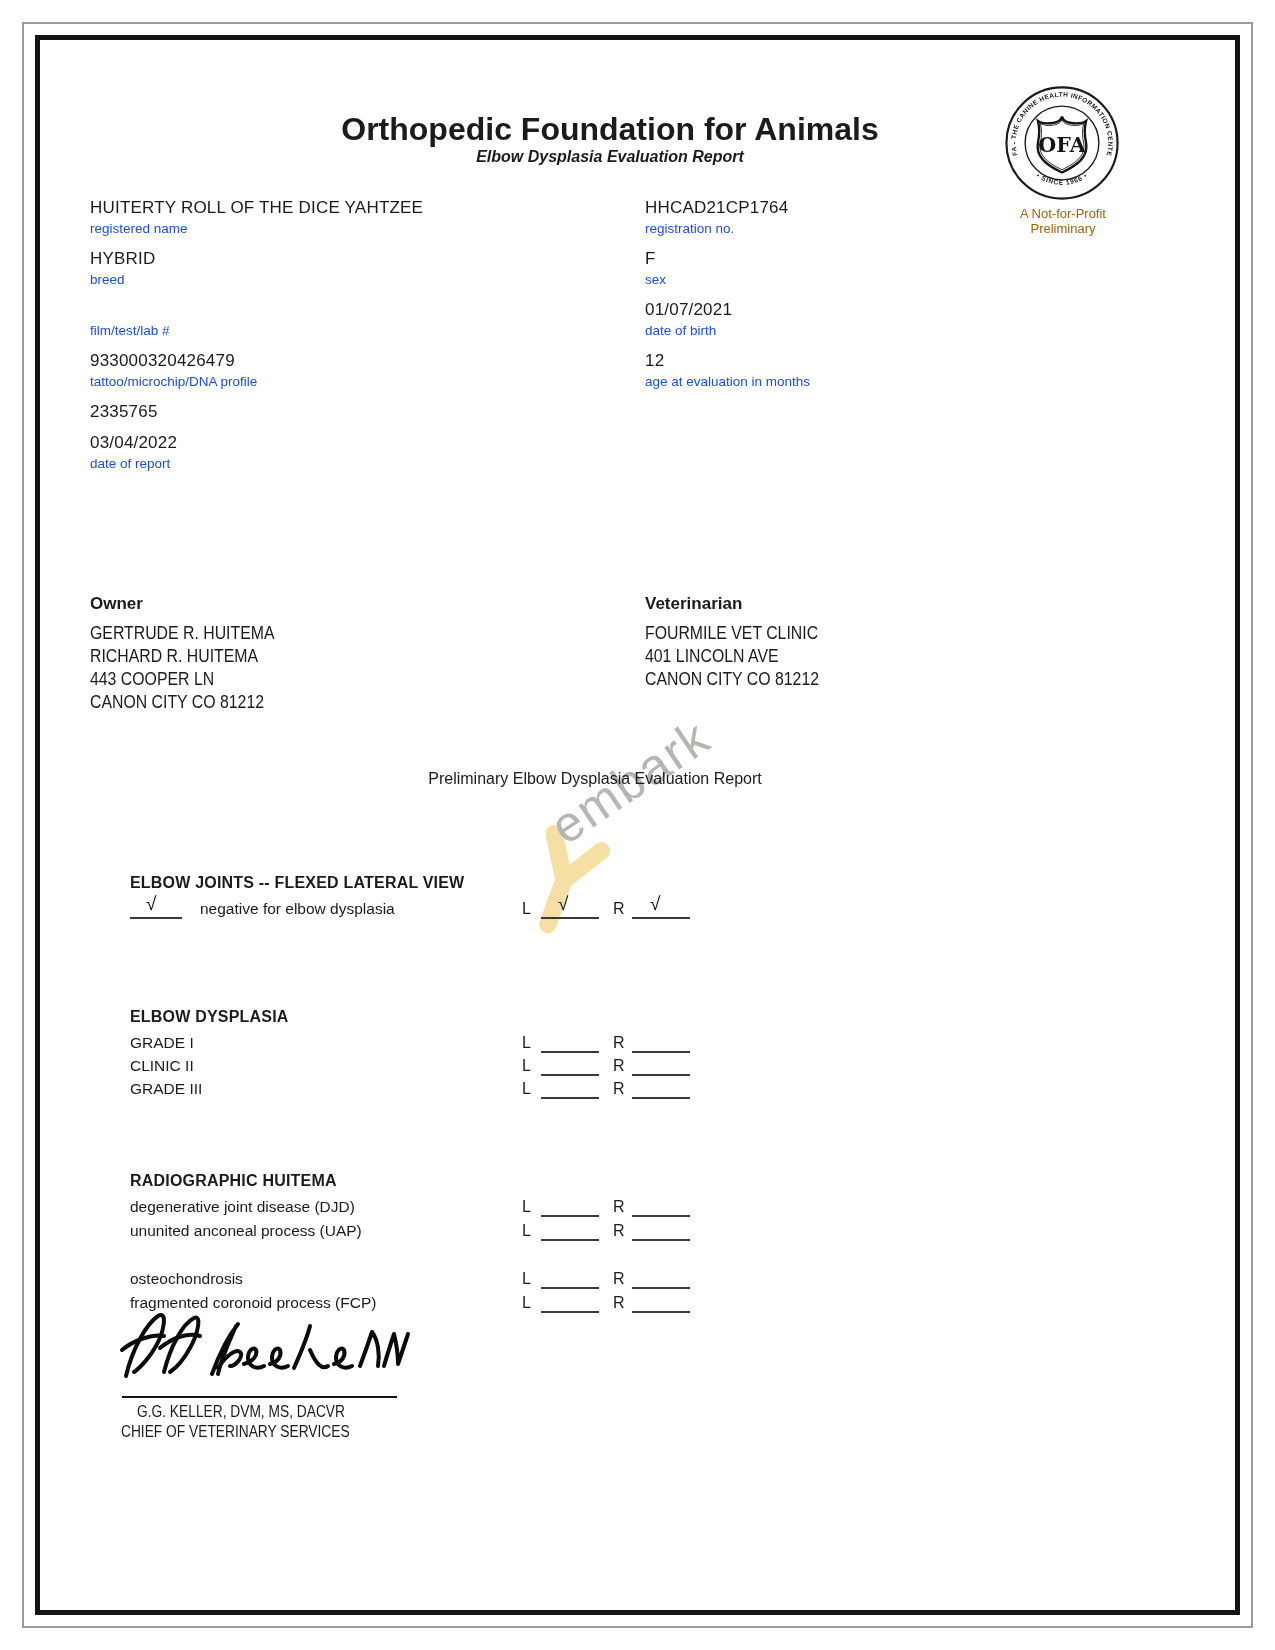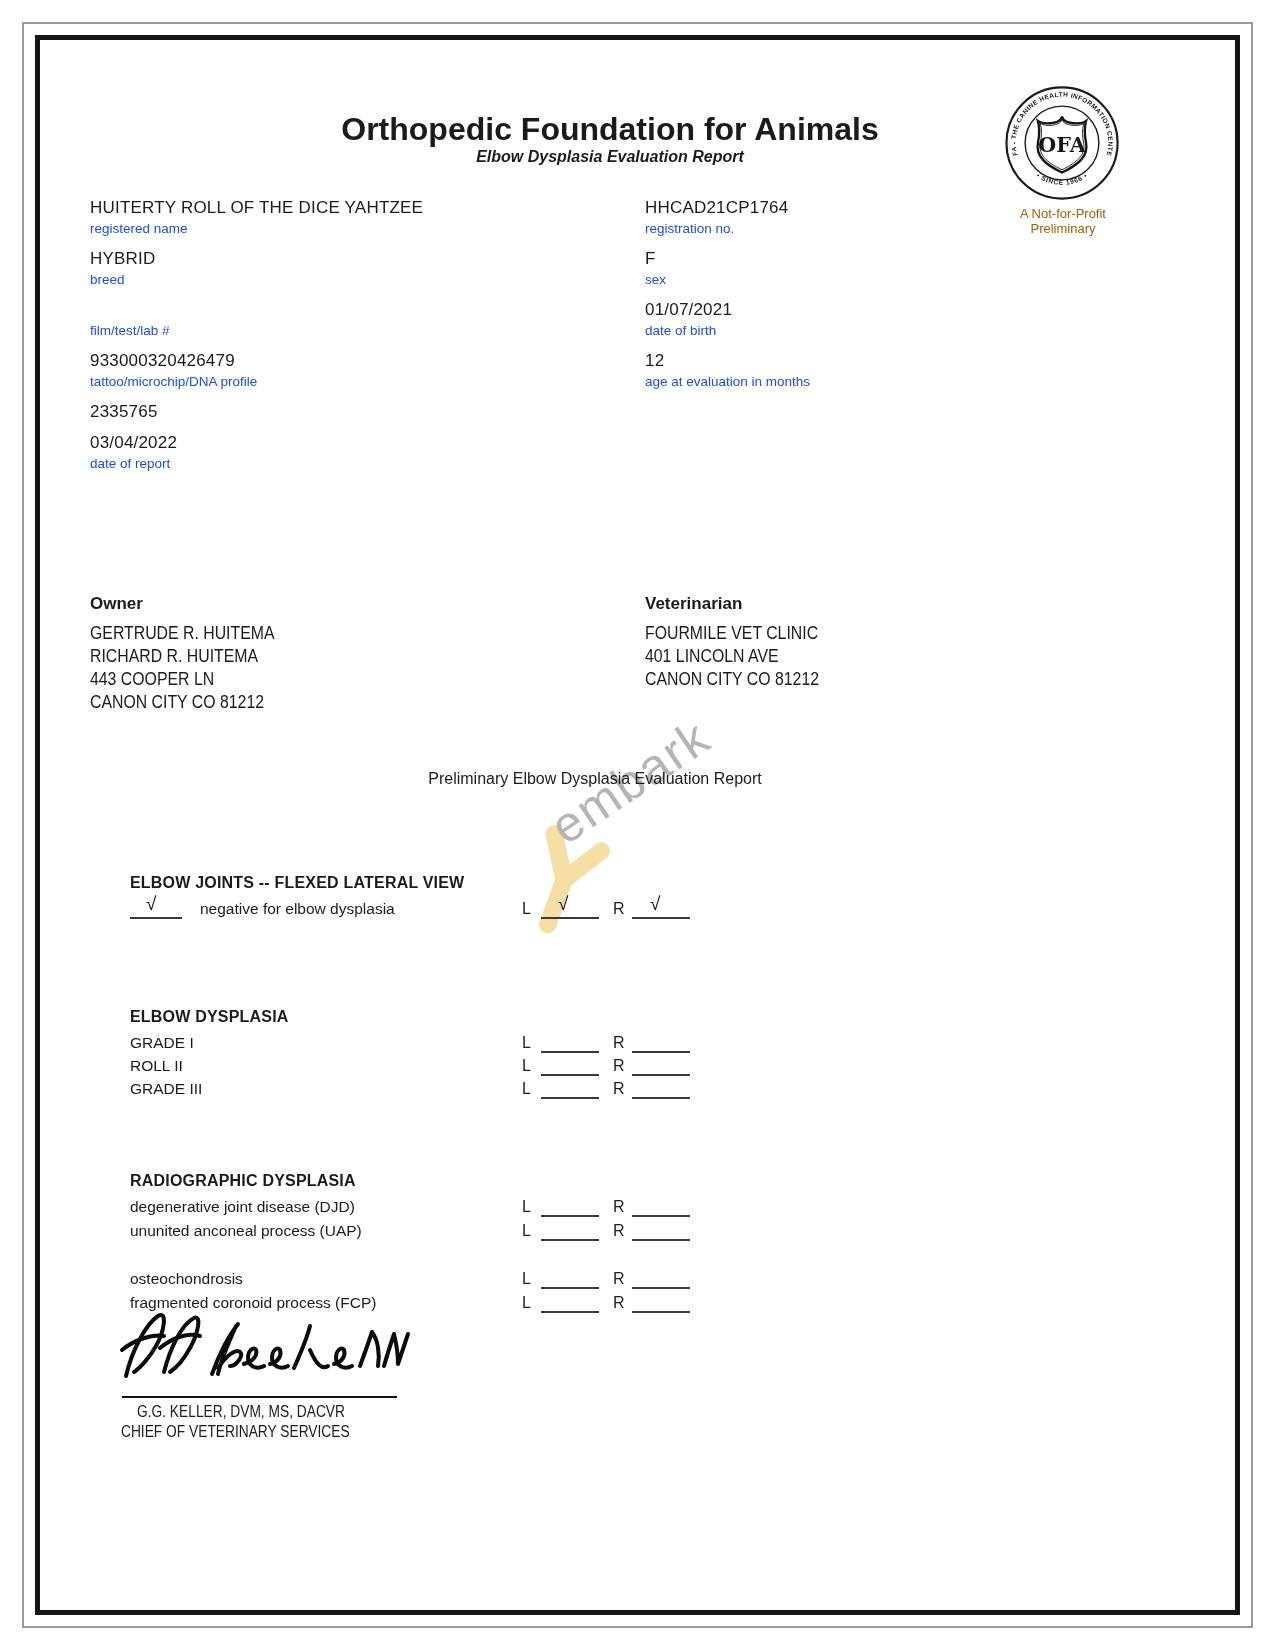--- a/index.html
+++ b/index.html
@@ -177,35 +177,35 @@
 
   <div class="section-heading" style="top:1008px;">ELBOW DYSPLASIA</div>
   <div class="row" style="top:1034px;">
     <span class="rlabel">GRADE I</span>
     <span class="lcol">L</span>
     <span class="lline"></span>
     <span class="rcol">R</span>
     <span class="rline"></span>
   </div>
   <div class="row" style="top:1057px;">
-    <span class="rlabel">ROLL II</span>
+    <span class="rlabel">CLINIC II</span>
     <span class="lcol">L</span>
     <span class="lline"></span>
     <span class="rcol">R</span>
     <span class="rline"></span>
   </div>
   <div class="row" style="top:1080px;">
     <span class="rlabel">GRADE III</span>
     <span class="lcol">L</span>
     <span class="lline"></span>
     <span class="rcol">R</span>
     <span class="rline"></span>
   </div>
 
-  <div class="section-heading" style="top:1172px;">RADIOGRAPHIC DYSPLASIA</div>
+  <div class="section-heading" style="top:1172px;">RADIOGRAPHIC HUITEMA</div>
   <div class="row" style="top:1198px;">
     <span class="rlabel">degenerative joint disease (DJD)</span>
     <span class="lcol">L</span>
     <span class="lline"></span>
     <span class="rcol">R</span>
     <span class="rline"></span>
   </div>
   <div class="row" style="top:1222px;">
     <span class="rlabel">ununited anconeal process (UAP)</span>
     <span class="lcol">L</span>

